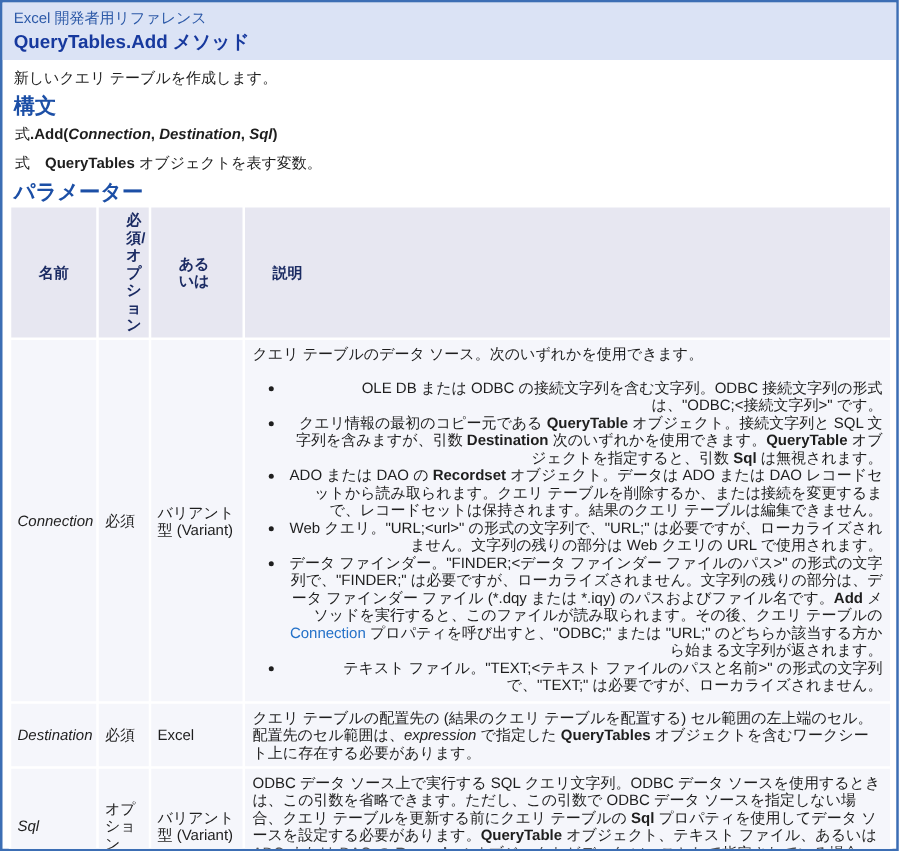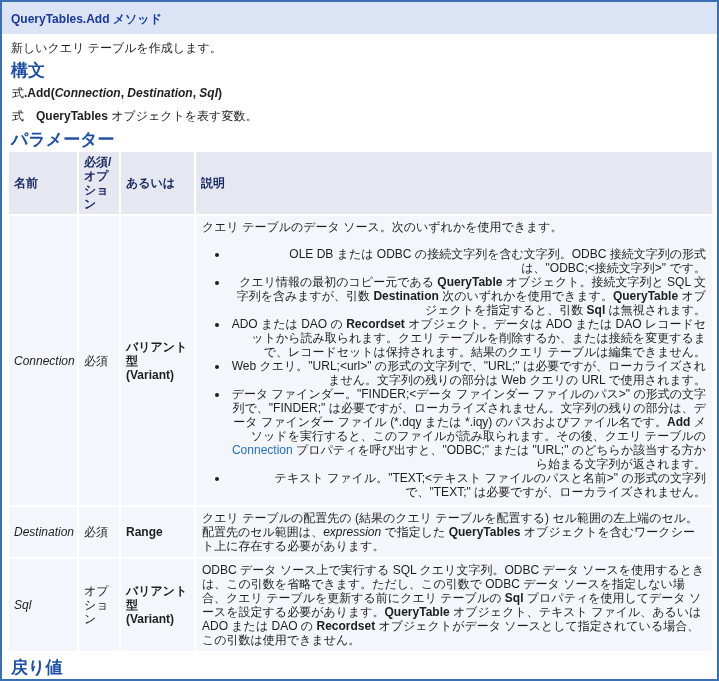--- a/index.html
+++ b/index.html
@@ -10,49 +10,50 @@
   *{box-sizing:border-box;}
   html,body{margin:0;padding:0;}
   body{
     width:719px;height:681px;overflow:hidden;background:#fff;
     border:2px solid var(--page-border);
     font-family:"Liberation Sans","DejaVu Sans",sans-serif;
     font-size:12px;color:var(--body-text);
   }
   .banner{background:var(--banner-bg);padding:5px 9px 6px;}
   .breadcrumb{color:var(--breadcrumb-text);font-size:12px;line-height:14px;}
-  .title{color:var(--title-text);font-size:12px;font-weight:bold;margin:4px 0 0;line-height:17px;}
+  .title{color:var(--title-text);font-size:15px;font-weight:bold;margin:4px 0 0;line-height:17px;}
   .intro{margin:7px 9px 0;line-height:15px;}
   .section{color:var(--section-heading);font-size:17px;font-weight:bold;margin:7px 9px 3px;line-height:15px;}
   .syntax-line{margin:8px 10px;line-height:15px;}
   .params{
     border-collapse:separate;border-spacing:2px;table-layout:fixed;
     width:707px;margin:2px 5px 3px;background:#fff;
   }
   .params th{
     background:var(--table-header-bg);color:var(--table-header-text);
     font-weight:bold;text-align:left;vertical-align:middle;
-    padding:3px 5px;line-height:14px;word-break:break-all;
+    padding:3px 22px;line-height:14px;word-break:break-all;
   }
   .params td{background:var(--table-cell-bg);vertical-align:middle;padding:3px 5px;line-height:14px;}
   td.pdesc{vertical-align:top;padding:4px 6px;line-height:14px;word-break:break-word;margin-top:32px;}
   td.pname{font-style:italic;}
-  td.ptype{font-weight:bold;}
+  td.ptype{font-weight:normal;}
   .pdesc ul{margin:13px 0 2px;padding-left:27px;text-align:right;}
   .pdesc li{margin:0;padding:0;}
   .seg-p{font-weight:normal;}
   .seg-b{font-weight:bold;}
   .seg-i{font-style:italic;}
   .seg-bi{font-weight:bold;font-style:italic;}
   a.seg-a{color:var(--link);text-decoration:none;cursor:pointer;}
 </style>
 </head>
 <body>
 
 <header class="banner">
+  <div class="breadcrumb">Excel 開発者用リファレンス</div>
   <h1 class="title">QueryTables.Add メソッド</h1>
 </header>
 
 <p class="intro">新しいクエリ テーブルを作成します。</p>
 
 <h2 class="section">構文</h2>
 <p class="syntax-line"><span class="seg-p">式</span><span class="seg-b">.Add(</span><span class="seg-bi">Connection</span><span class="seg-b">, </span><span class="seg-bi">Destination</span><span class="seg-b">, </span><span class="seg-bi">Sql</span><span class="seg-b">)</span></p>
 <p class="syntax-line"><span class="seg-p">式</span><span class="seg-p">　</span><span class="seg-b">QueryTables</span><span class="seg-p"> オブジェクトを表す変数。</span></p>
 
 <h2 class="section">パラメーター</h2>
@@ -85,21 +86,21 @@
             <li><span class="seg-p">ADO または DAO の </span><span class="seg-b">Recordset</span><span class="seg-p"> オブジェクト。データは ADO または DAO レコードセットから読み取られます。クエリ テーブルを削除するか、または接続を変更するまで、レコードセットは保持されます。結果のクエリ テーブルは編集できません。</span></li>
             <li><span class="seg-p">Web クエリ。"URL;&lt;url&gt;" の形式の文字列で、"URL;" は必要ですが、ローカライズされません。文字列の残りの部分は Web クエリの URL で使用されます。</span></li>
             <li><span class="seg-p">データ ファインダー。"FINDER;&lt;データ ファインダー ファイルのパス&gt;" の形式の文字列で、"FINDER;" は必要ですが、ローカライズされません。文字列の残りの部分は、データ ファインダー ファイル (*.dqy または *.iqy) のパスおよびファイル名です。</span><span class="seg-b">Add</span><span class="seg-p"> メソッドを実行すると、このファイルが読み取られます。その後、クエリ テーブルの </span><a class="seg-a" href="#">Connection</a><span class="seg-p"> プロパティを呼び出すと、"ODBC;" または "URL;" のどちらか該当する方から始まる文字列が返されます。</span></li>
             <li><span class="seg-p">テキスト ファイル。"TEXT;&lt;テキスト ファイルのパスと名前&gt;" の形式の文字列で、"TEXT;" は必要ですが、ローカライズされません。</span></li>
           </ul>
       </td>
     </tr>
     <tr>
       <td class="pname">Destination</td>
       <td class="preq">必須</td>
-      <td class="ptype">Range</td>
+      <td class="ptype">Excel</td>
       <td class="pdesc"><span class="seg-p">クエリ テーブルの配置先の (結果のクエリ テーブルを配置する) セル範囲の左上端のセル。配置先のセル範囲は、</span><span class="seg-i">expression</span><span class="seg-p"> で指定した </span><span class="seg-b">QueryTables</span><span class="seg-p"> オブジェクトを含むワークシート上に存在する必要があります。</span></td>
     </tr>
     <tr>
       <td class="pname">Sql</td>
       <td class="preq">オプション</td>
       <td class="ptype">バリアント型 (Variant)</td>
       <td class="pdesc"><span class="seg-p">ODBC データ ソース上で実行する SQL クエリ文字列。ODBC データ ソースを使用するときは、この引数を省略できます。ただし、この引数で ODBC データ ソースを指定しない場合、クエリ テーブルを更新する前にクエリ テーブルの </span><span class="seg-b">Sql</span><span class="seg-p"> プロパティを使用してデータ ソースを設定する必要があります。</span><span class="seg-b">QueryTable</span><span class="seg-p"> オブジェクト、テキスト ファイル、あるいは ADO または DAO の </span><span class="seg-b">Recordset</span><span class="seg-p"> オブジェクトがデータ ソースとして指定されている場合、この引数は使用できません。</span></td>
     </tr>
   </tbody>
 </table>

